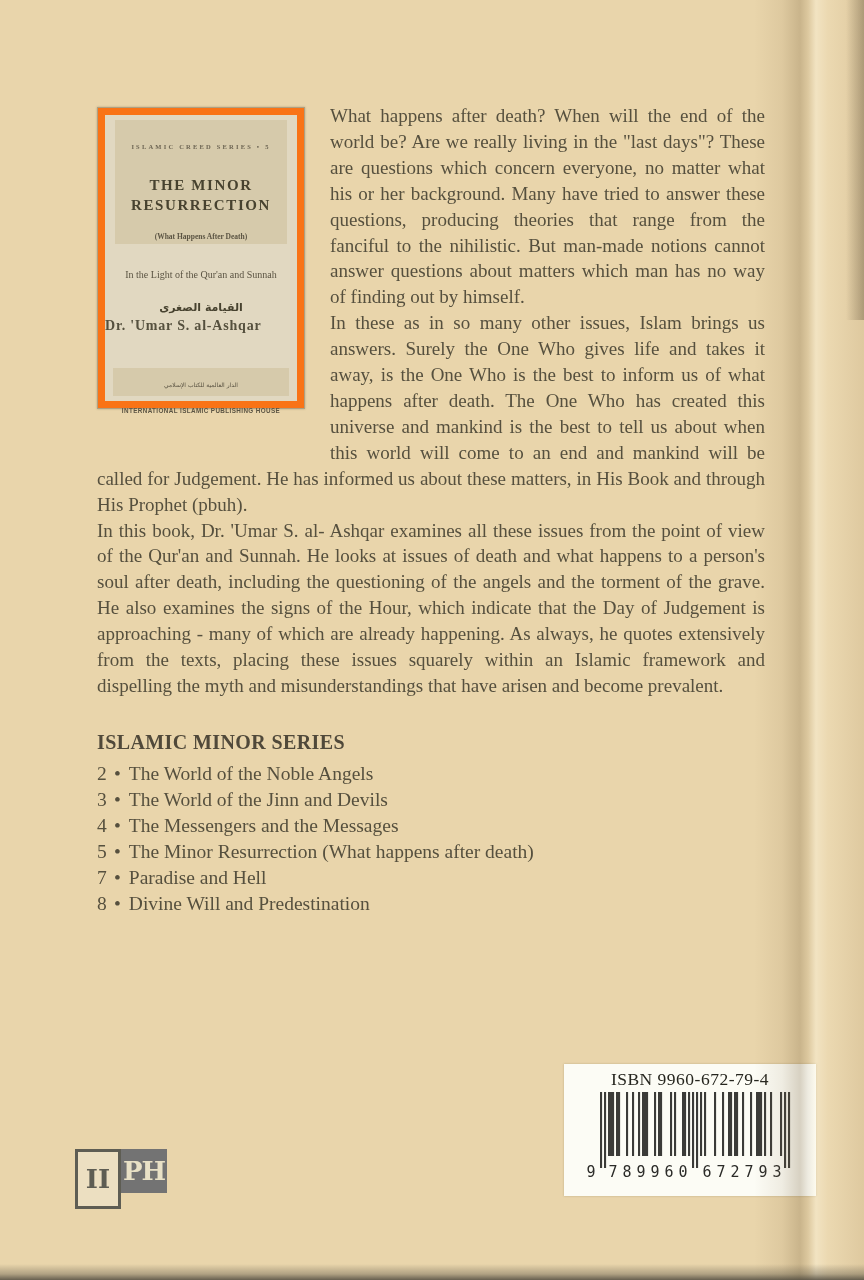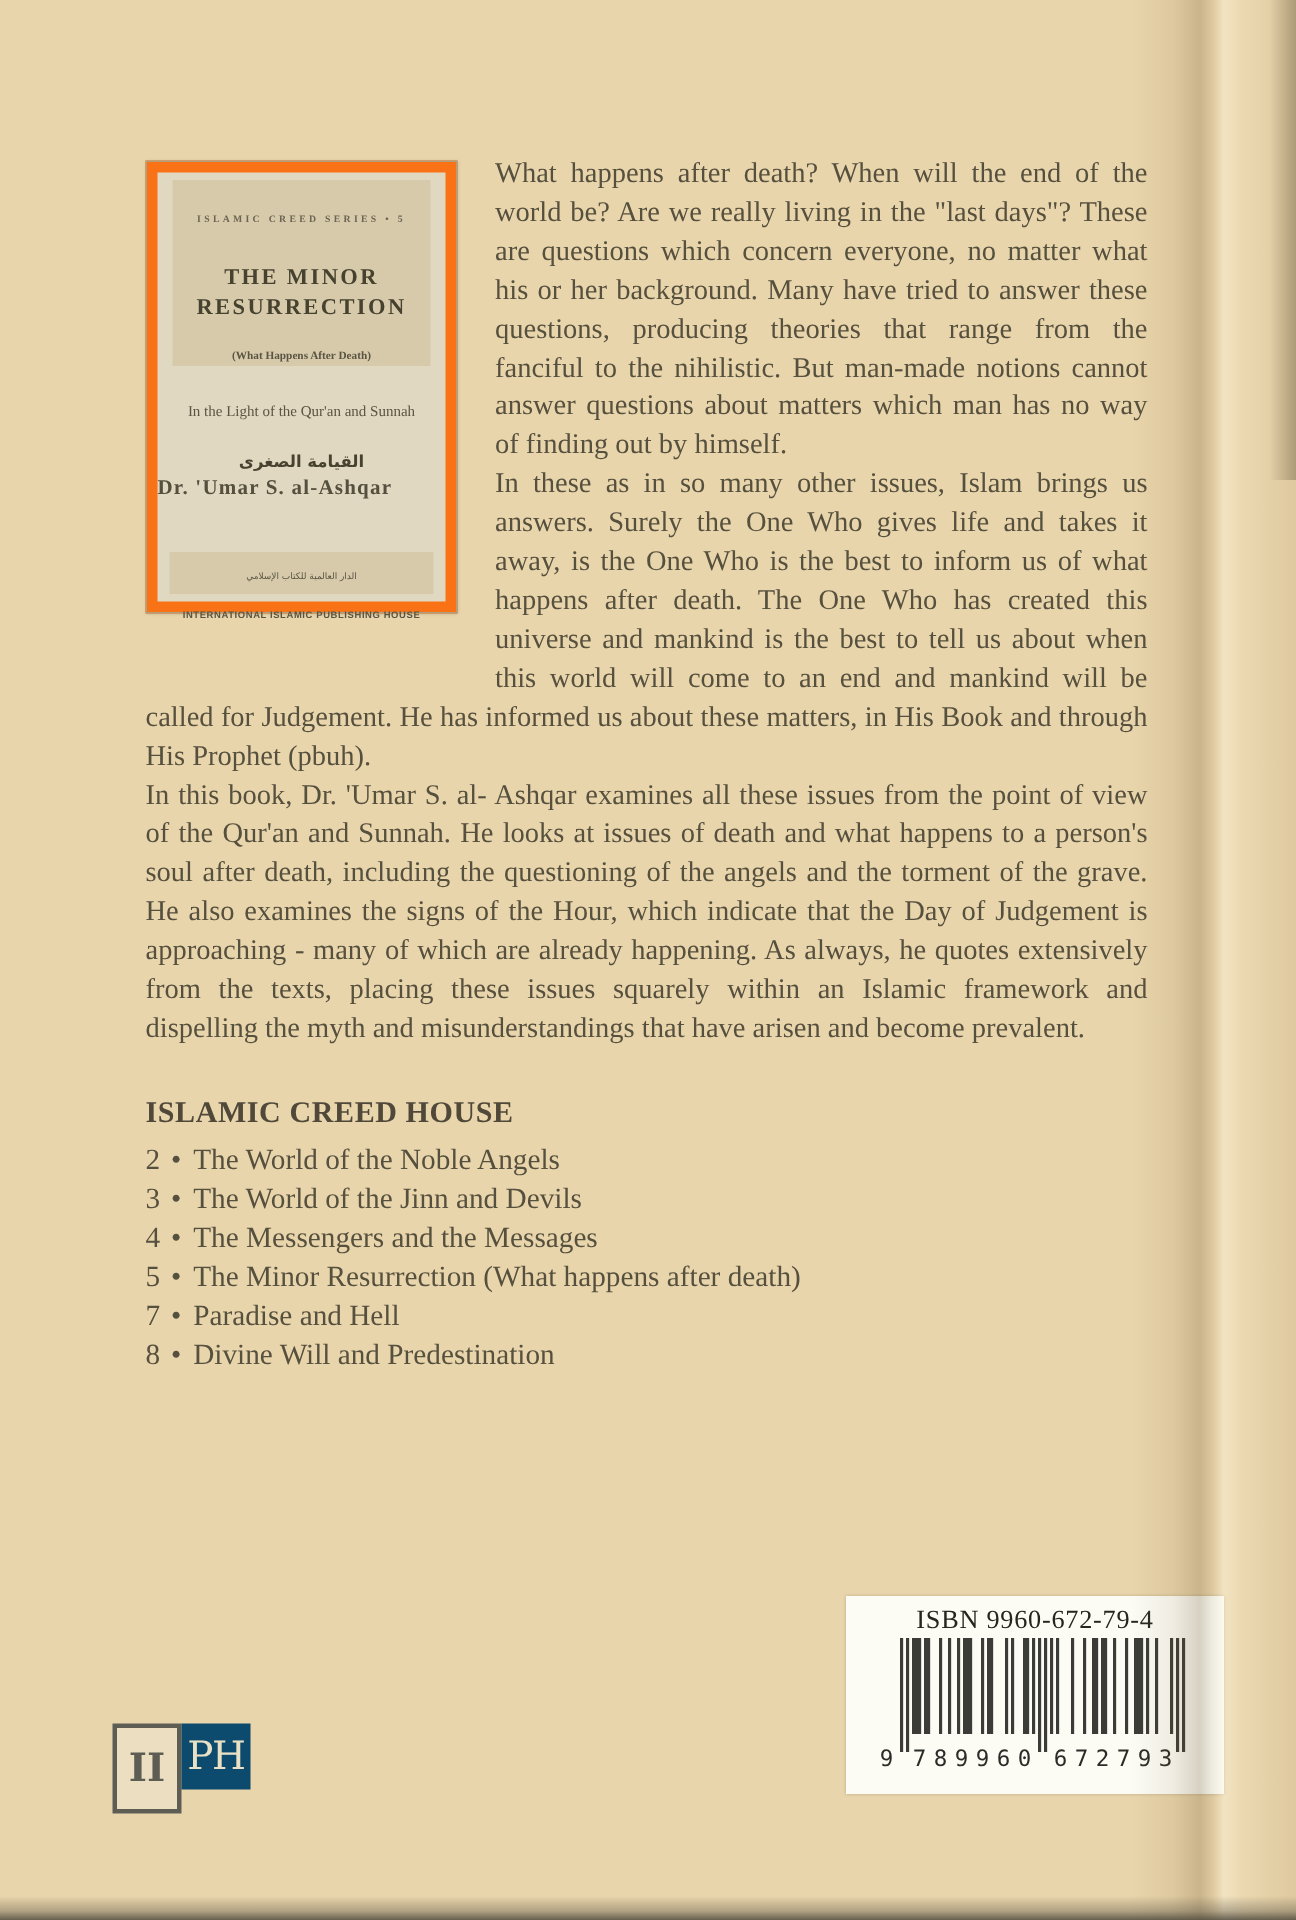--- a/index.html
+++ b/index.html
@@ -84,23 +84,23 @@
 
   
   .logo { position:absolute; left:75px; top:1149px; width:92px; height:44px; display:flex; }
   .logo-left {
     width:46px; height:60px; border:3px solid #5e5d53; background:rgba(238,232,212,0.55);
     display:flex; align-items:center; justify-content:center;
     font-family:"DejaVu Serif", serif; font-weight:bold; font-size:26px;
     color:#5e5d53; letter-spacing:0px;
   }
   .logo-right {
-    width:46px; height:44px; background:#0c4a6e;
+    width:46px; height:44px; background:#737373;
     display:flex; align-items:center; justify-content:center;
-    font-family:"DejaVu Serif", serif; font-weight:normal; font-size:26px;
+    font-family:"DejaVu Serif", serif; font-weight:bold; font-size:26px;
     color:#e9e1c6; letter-spacing:-1px;
   }
 </style>
 </head>
 <body>
 
 <div class="book">
 
   <div class="content">
 
@@ -119,21 +119,21 @@
           <div class="thumb-pub-en">INTERNATIONAL ISLAMIC PUBLISHING HOUSE</div>
         </div>
       </div>
     </div>
 
     <p>What happens after death? When will the end of the world be? Are we really living in the "last days"? These are questions which concern everyone, no matter what his or her background. Many have tried to answer these questions, producing theories that range from the fanciful to the nihilistic. But man-made notions cannot answer questions about matters which man has no way of finding out by himself.</p>
     <p>In these as in so many other issues, Islam brings us answers. Surely the One Who gives life and takes it away, is the One Who is the best to inform us of what happens after death. The One Who has created this universe and mankind is the best to tell us about when this world will come to an end and mankind will be called for Judgement. He has informed us about these matters, in His Book and through His Prophet (pbuh).</p>
     <p>In this book, Dr. 'Umar S. al- Ashqar examines all these issues from the point of view of the Qur'an and Sunnah. He looks at issues of death and what happens to a person's soul after death, including the questioning of the angels and the torment of the grave. He also examines the signs of the Hour, which indicate that the Day of Judgement is approaching - many of which are already happening. As always, he quotes extensively from the texts, placing these issues squarely within an Islamic framework and dispelling the myth and misunderstandings that have arisen and become prevalent.</p>
 
     <div class="series">
-      <div class="series-heading">ISLAMIC CREED HOUSE</div>
+      <div class="series-heading">ISLAMIC MINOR SERIES</div>
       <ul class="series-list">
         <li><span class="series-num">2</span><span class="series-dot">•</span><span>The World of the Noble Angels</span></li>
         <li><span class="series-num">3</span><span class="series-dot">•</span><span>The World of the Jinn and Devils</span></li>
         <li><span class="series-num">4</span><span class="series-dot">•</span><span>The Messengers and the Messages</span></li>
         <li><span class="series-num">5</span><span class="series-dot">•</span><span>The Minor Resurrection (What happens after death)</span></li>
         <li><span class="series-num">7</span><span class="series-dot">•</span><span>Paradise and Hell</span></li>
         <li><span class="series-num">8</span><span class="series-dot">•</span><span>Divine Will and Predestination</span></li>
       </ul>
     </div>
   </div>

